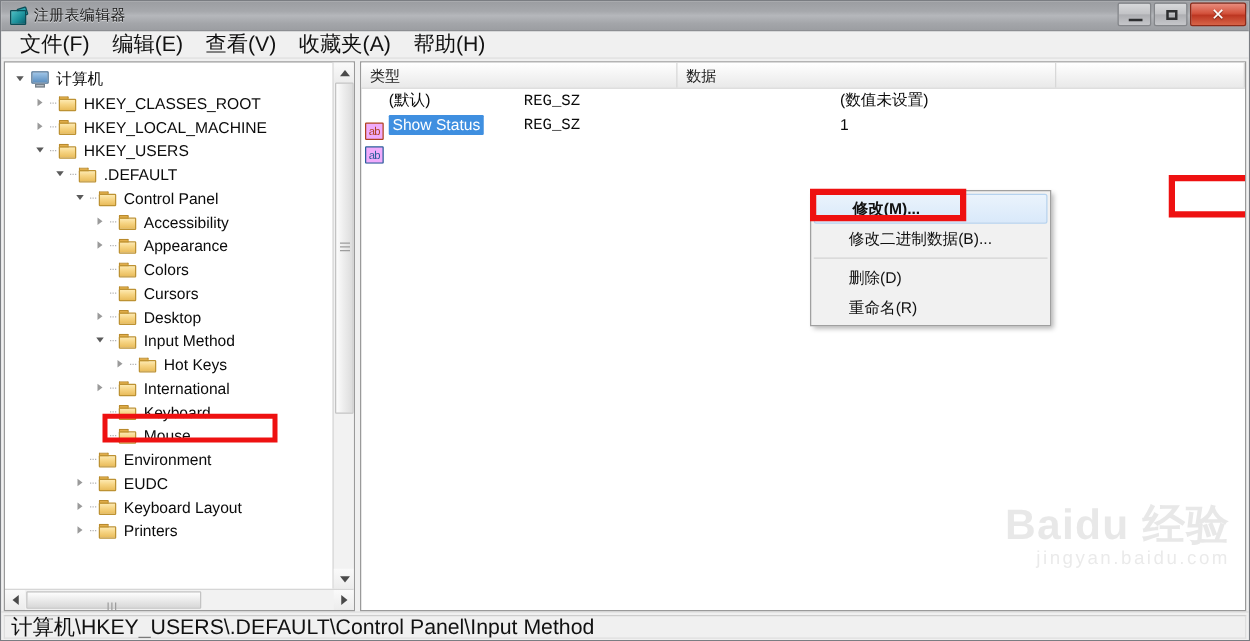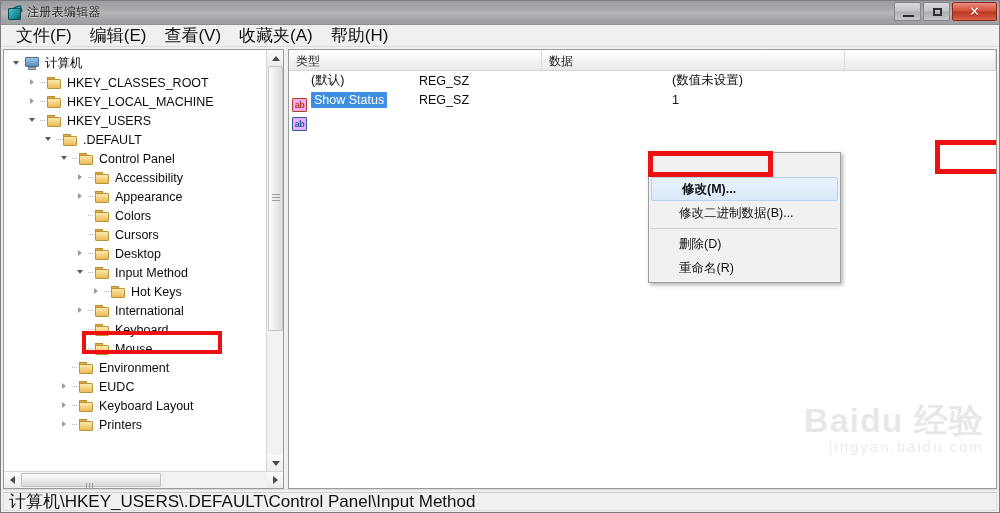--- a/index.html
+++ b/index.html
@@ -447,33 +447,33 @@
     position: relative;
   }
   .cell {
     box-sizing: border-box;
     white-space: nowrap;
     overflow: hidden;
     display: flex;
     align-items: center;
   }
   .cell.name { width: 123px; flex: 0 0 123px; padding-left: 3px; }
-  .cell.type { width: 253px; flex: 0 0 253px; padding-left: 7px; }
+  .cell.type { width: 253px; flex: 0 0 253px; padding-left: 7px; font-family: Liberation Mono, monospace; }
   .cell.data { width: 303px; flex: 0 0 303px; padding-left: 7px; }
 
   .ab-icon {
     width: 15px; height: 14px;
     flex: 0 0 15px;
     margin-right: 4px;
     background: #f0abfc;
     border: 1px solid #b0401f;
     border-radius: 1px;
     box-sizing: border-box;
     font-size: 9px;
-    font-weight: bold;
+    font-weight: normal;
     color: #b0401f;
     line-height: 12px;
     text-align: center;
     letter-spacing: -0.5px;
     margin-top: 48px;
   }
   .ab-icon.sel {
     border-color: #2a5c9a;
     color: #2a5c9a;
   }
@@ -521,21 +521,21 @@
     box-sizing: border-box;
   }
   .ctx-item.hover {
     background: linear-gradient(to bottom, #eaf3fc 0%, #d9e9fa 100%);
     border: 1px solid #b5d2ef;
     border-radius: 2px;
     margin: 0 2px;
     line-height: 22px;
     height: 24px;
   }
-  .ctx-item.bold { font-weight: bold; margin-top: 22px; }
+  .ctx-item.bold { font-weight: bold; }
   .ctx-sep {
     height: 1px;
     background: #d3d3d3;
     margin: 3px 2px 3px 2px;
   }
   .red-box-ctx {
     position: absolute;
     left: 359px;
     top: 101px;
     width: 125px;

